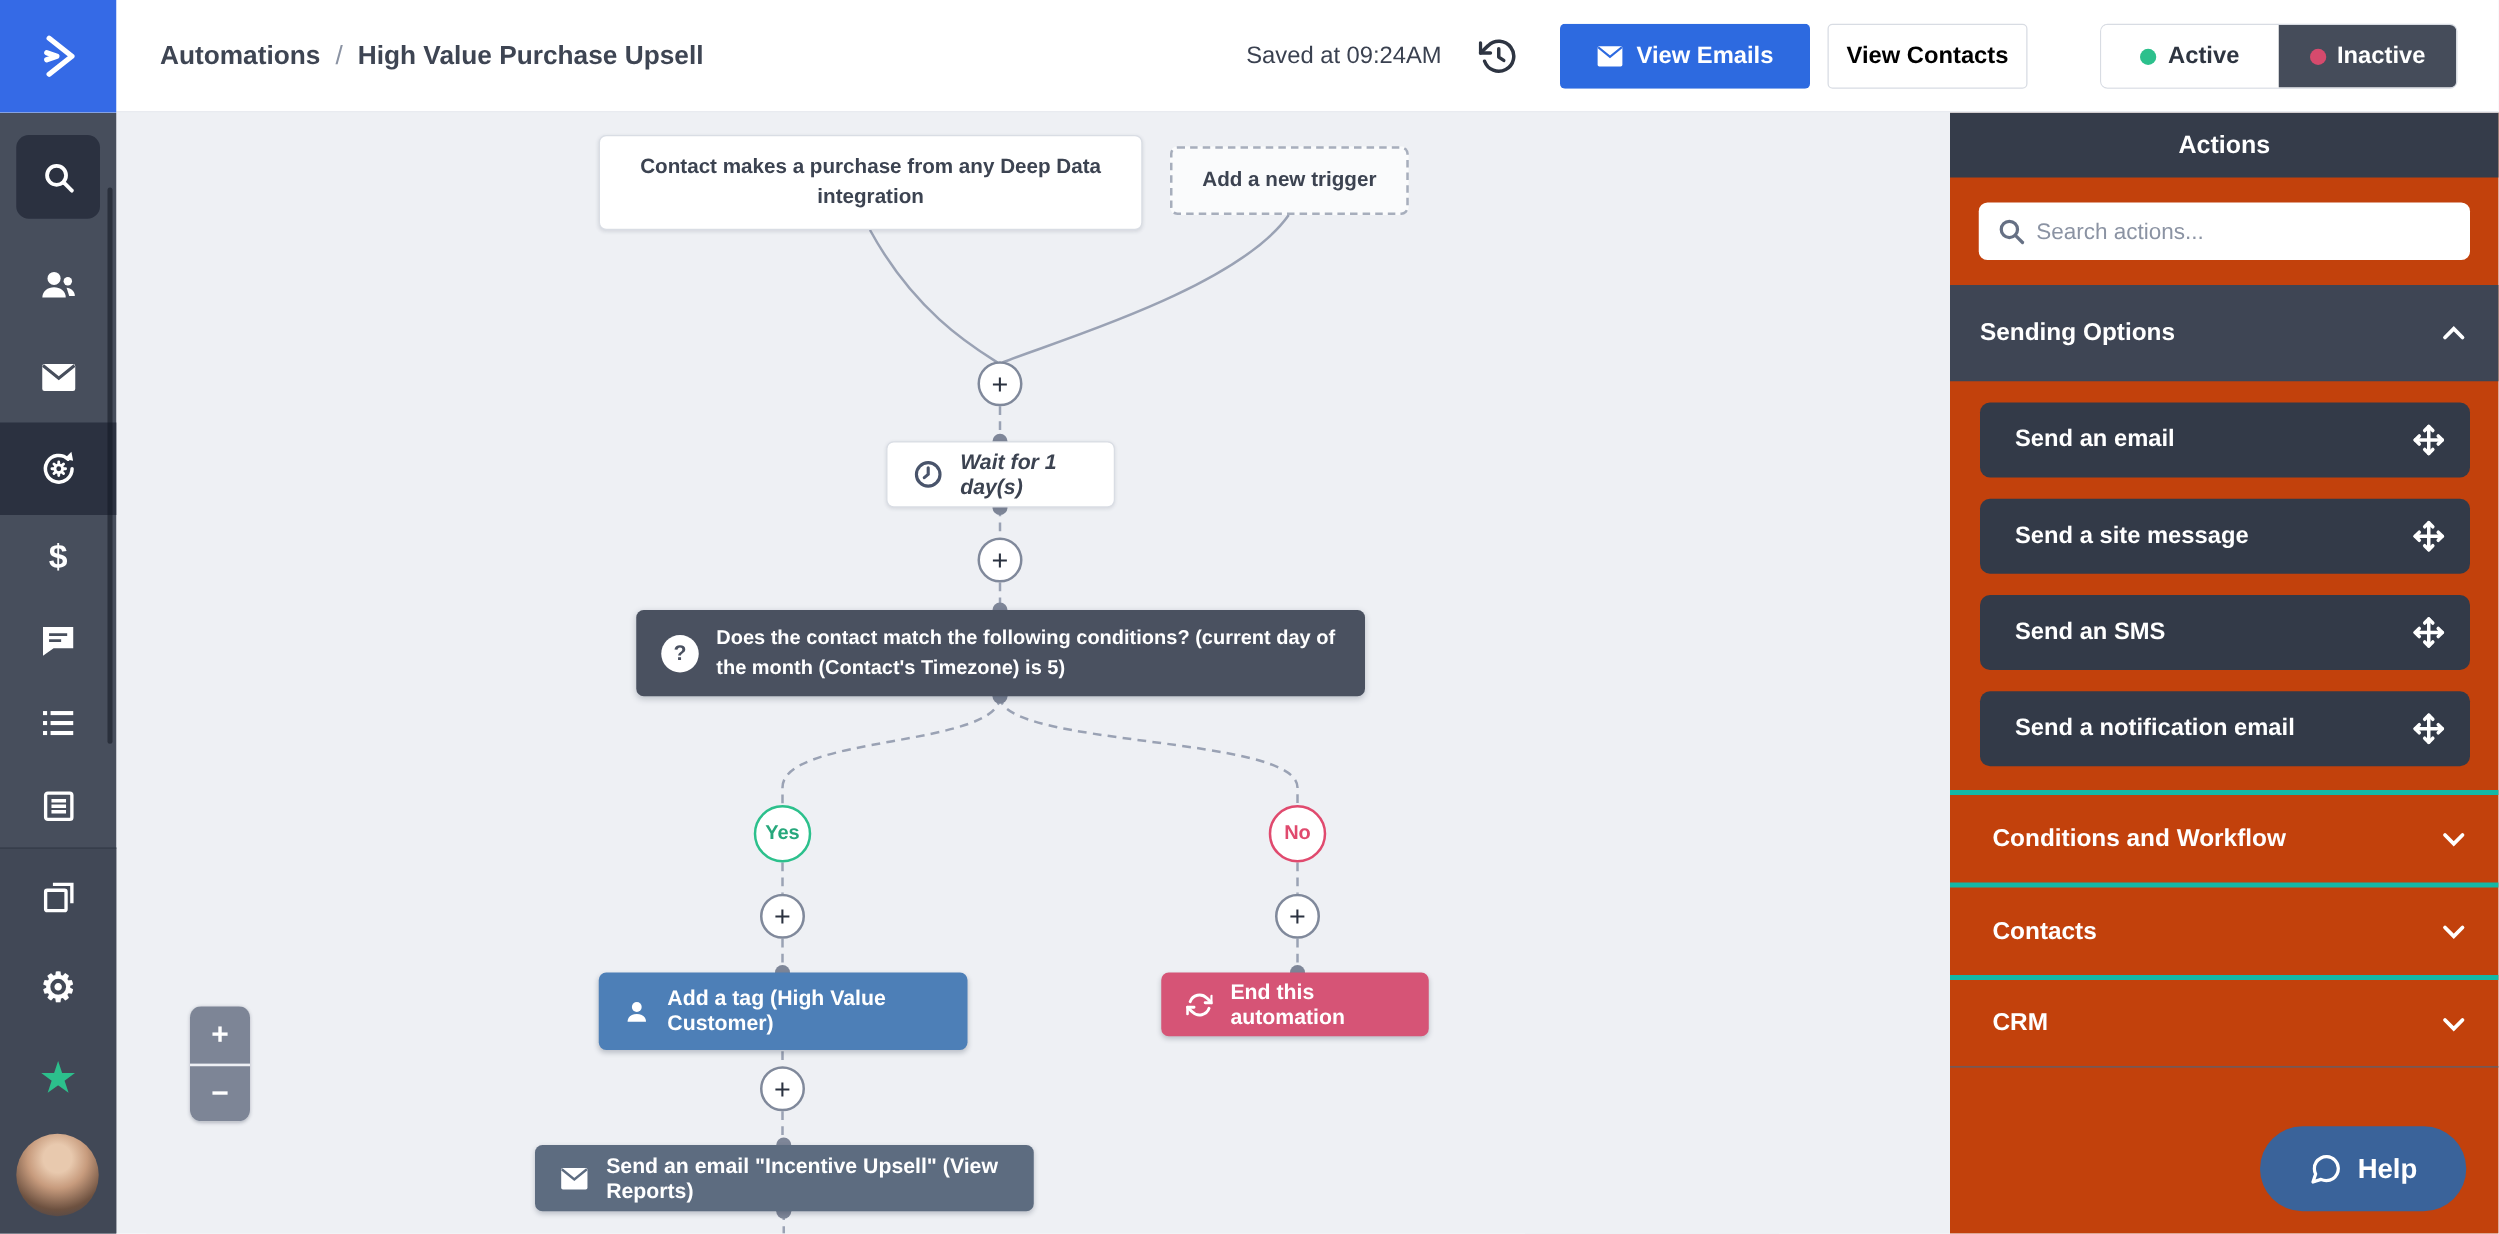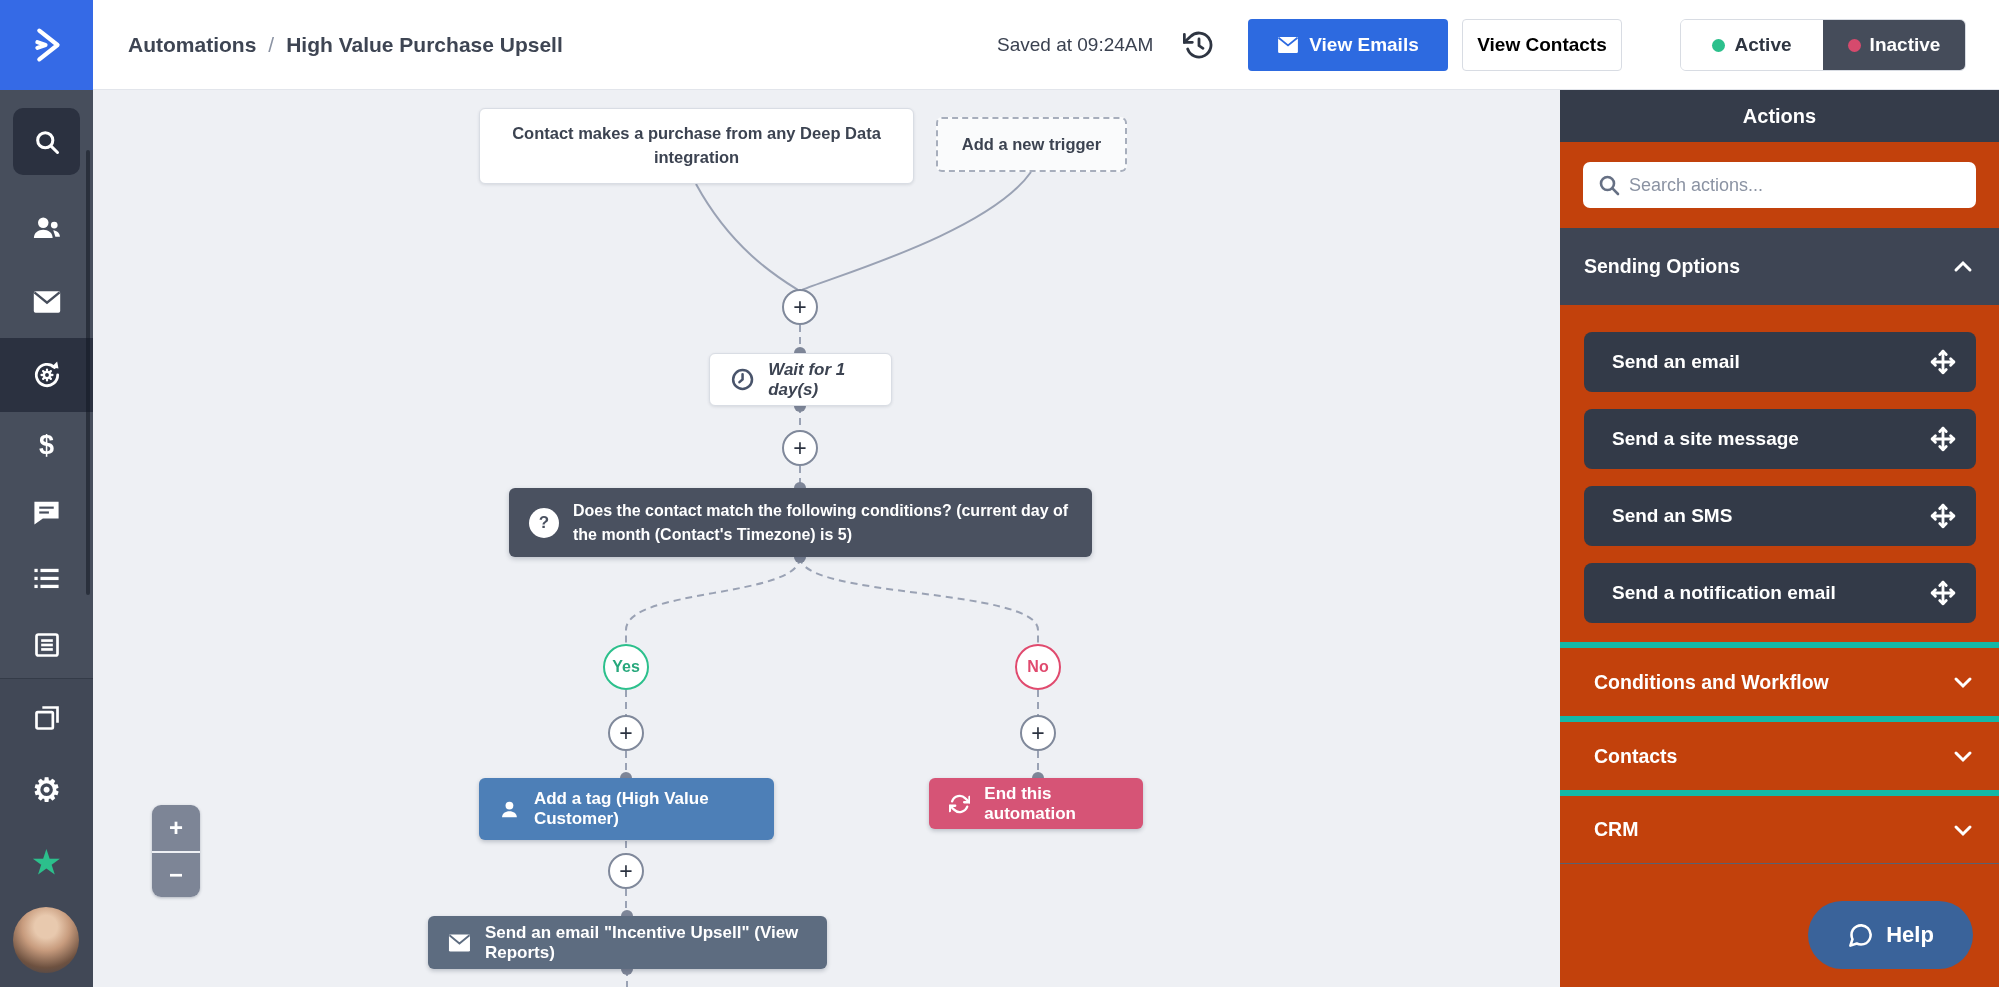--- a/index.html
+++ b/index.html
@@ -62,23 +62,23 @@
   
   .panel { position:absolute; left:1560px; top:90px; width:439px; height:897px; background:#c2410c; z-index:25; }
   .panel-header { height:52px; background:#353c4a; display:flex; align-items:center; justify-content:center; color:#fff; font-size:20px; font-weight:700; }
   .panel-search-wrap { height:86px; display:flex; align-items:center; padding:0 23px; }
   .panel-search { position:relative; width:100%; }
   .panel-search input { width:100%; height:46px; border:none; border-radius:7px; background:#fff; padding:0 14px 0 46px; font-size:18px; color:#3c4351; font-family:inherit; outline:none; }
   .panel-search input::placeholder { color:#8b93a3; }
   .panel-search .mag { position:absolute; left:14px; top:11px; }
   .sec-header { height:77px; display:flex; align-items:center; justify-content:space-between; padding:0 24px; color:#fff; font-size:19.5px; font-weight:700; cursor:pointer; }
   .sec-open { background:#3e4554; }
-  .sec-collapsed { border-top:6px solid #14b8a6; height:74px;padding-left:34px; }
+  .sec-collapsed { border-top:4px solid #14b8a6; height:74px;padding-left:34px; }
   .sec-items { padding:17px 23px 19px 24px; }
-  .action-item { height:60px; background:#333a48; border-radius:8px; display:flex; align-items:center; justify-content:space-between; padding:0 20px 0 28px; color:#fff; font-size:19px; font-weight:700; cursor:grab;margin-top:10px; }
+  .action-item { height:60px; background:#333a48; border-radius:8px; display:flex; align-items:center; justify-content:space-between; padding:0 20px 0 28px; color:#fff; font-size:19px; font-weight:700; cursor:grab; }
   .action-item + .action-item { margin-top:17px; }
   .help-pill { position:absolute; left:1808px; top:901px; width:165px; height:68px; border-radius:34px; background:#3a639a; border:none; color:#fff; font-size:22px; font-weight:700; display:flex; align-items:center; justify-content:center; gap:12px; cursor:pointer; z-index:40; font-family:inherit; }
 </style>
 </head>
 <body>
 
 <div id="app">
 
   <div class="canvas">
     <svg class="flow-svg" width="1467" height="897" viewBox="0 0 1467 897">

